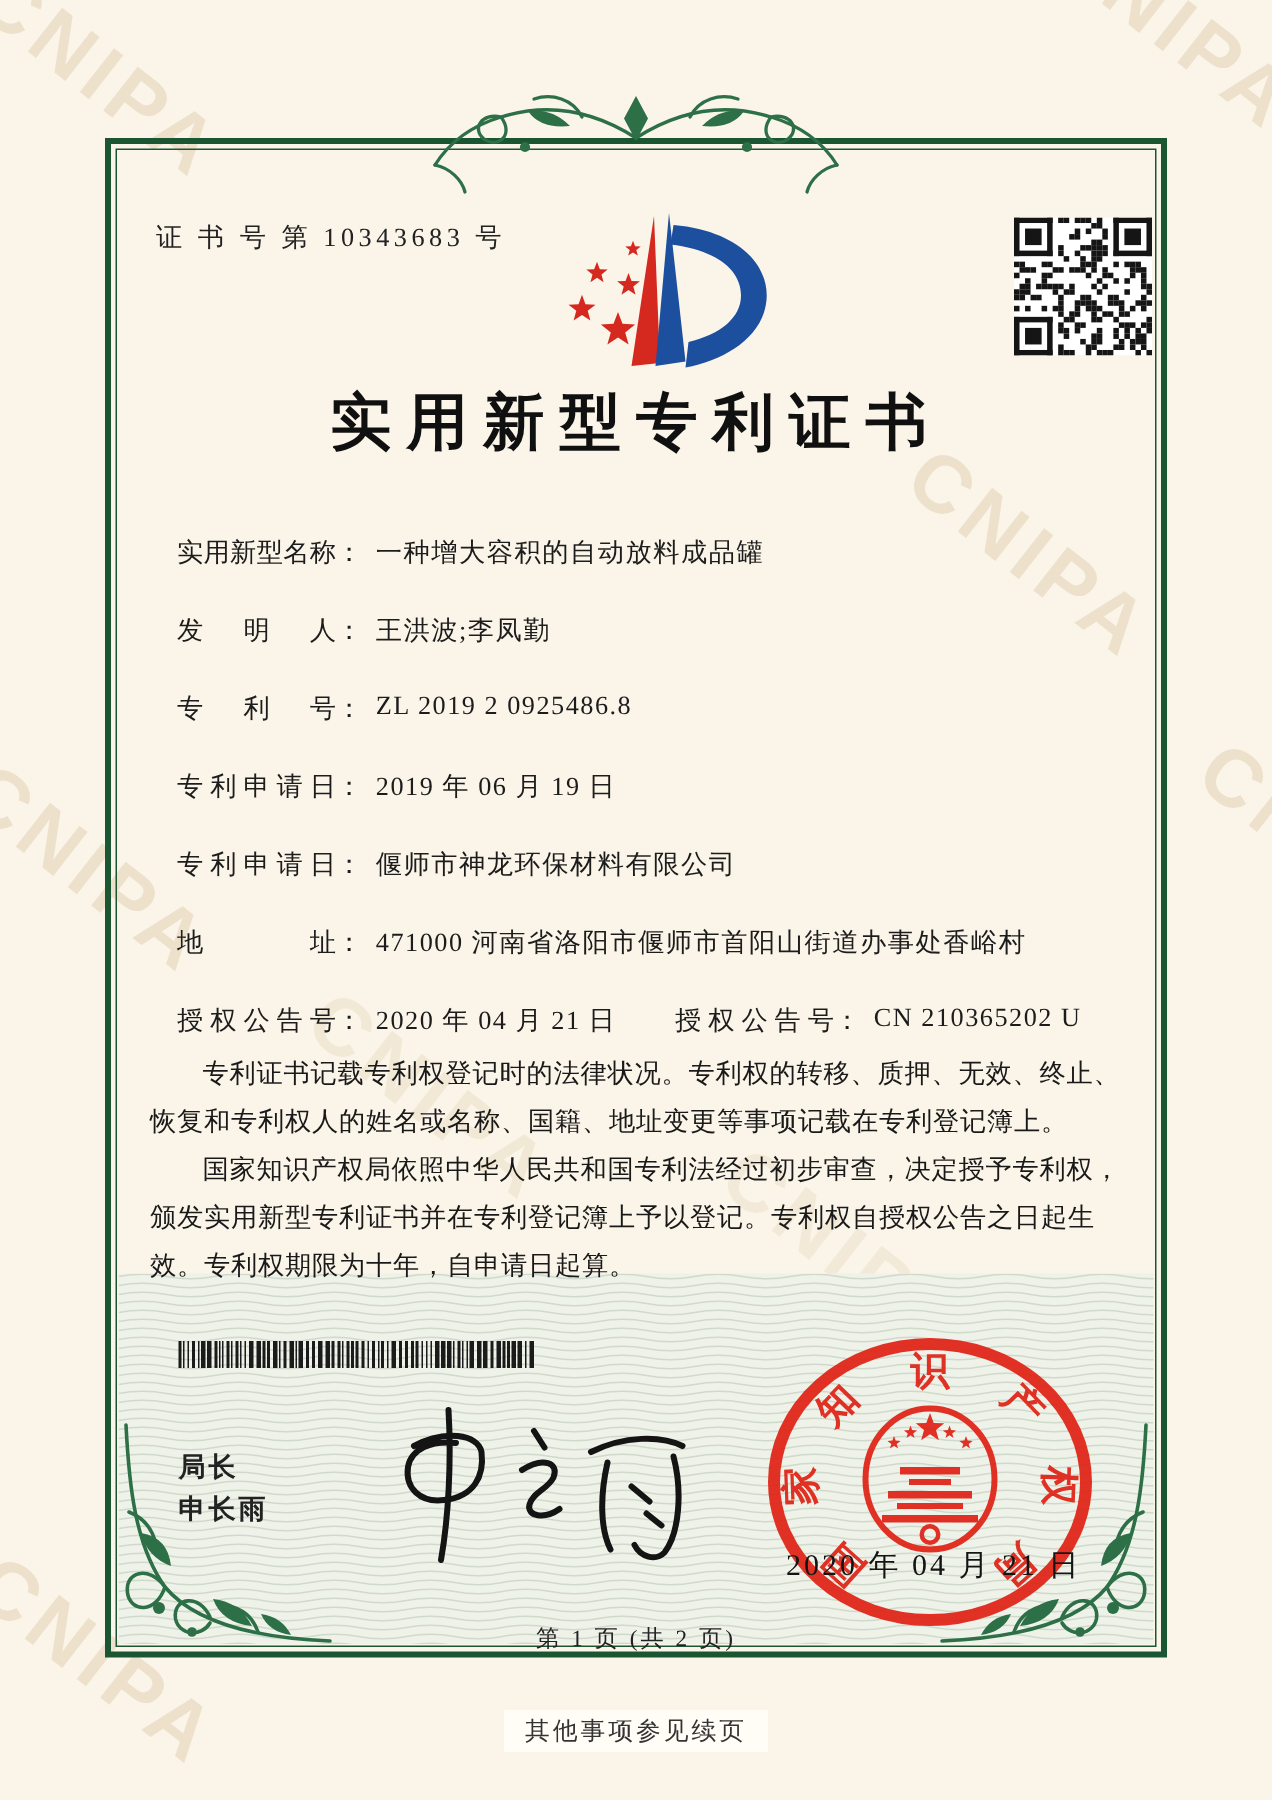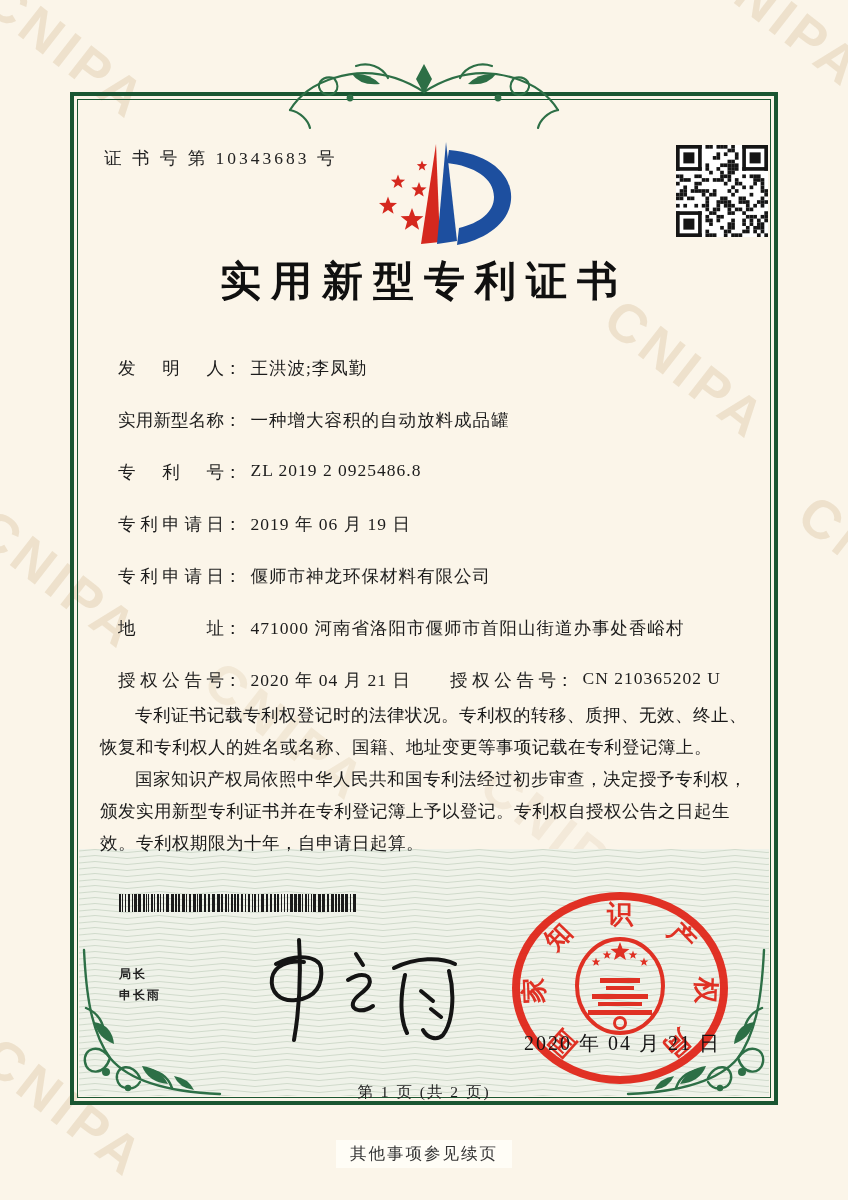--- a/index.html
+++ b/index.html
@@ -72,21 +72,21 @@
   .paras p{margin:0;text-indent:2em;}
   
   .barcode{
     position:absolute;left:119px;top:894px;width:242px;height:18px;z-index:5;
     display:flex;align-items:stretch;
   }
   .barcode div{background:#1b1b1b;flex:none;}
   .director{
     position:absolute;left:119px;top:966px;z-index:5;
     font-family:"Liberation Sans","DejaVu Sans",sans-serif;
-    font-size:12px;font-weight:600;color:#222;letter-spacing:2px;
+    font-size:18px;font-weight:600;color:#222;letter-spacing:2px;
   }
   .director .dname{margin-top:4px;}
   .signature{position:absolute;left:244px;top:934px;z-index:5;}
   .seal{position:absolute;left:504px;top:886px;z-index:5;}
   .seal-date{
     position:absolute;left:524px;top:1030px;z-index:6;
     font-size:20px;letter-spacing:2px;color:#141414;white-space:nowrap;
   }
   .page-no{
     position:absolute;left:0;top:1082px;width:100%;text-align:center;z-index:5;
@@ -431,24 +431,24 @@
       <rect x="58.88" y="88.32000000000001" width="3.68" height="3.68" fill="#151515"></rect>
       <rect x="62.56" y="88.32000000000001" width="3.68" height="3.68" fill="#151515"></rect>
       <rect x="80.96000000000001" y="88.32000000000001" width="3.68" height="3.68" fill="#151515"></rect>
       <rect x="88.32000000000001" y="88.32000000000001" width="3.68" height="3.68" fill="#151515"></rect>
     </svg>
 
   <div class="title">实用新型专利证书</div>
 
   <div class="fields">
     <div class="frow">
+      <span class="flabel">实用新型名称</span><span class="fcolon">：</span><span class="fvalue">一种增大容积的自动放料成品罐</span>
+    </div>
+    <div class="frow">
       <span class="flabel">发明人</span><span class="fcolon">：</span><span class="fvalue">王洪波;李凤勤</span>
-    </div>
-    <div class="frow">
-      <span class="flabel">实用新型名称</span><span class="fcolon">：</span><span class="fvalue">一种增大容积的自动放料成品罐</span>
     </div>
     <div class="frow">
       <span class="flabel">专利号</span><span class="fcolon">：</span><span class="fvalue">ZL 2019 2 0925486.8</span>
     </div>
     <div class="frow">
       <span class="flabel">专利申请日</span><span class="fcolon">：</span><span class="fvalue">2019 年 06 月 19 日</span>
     </div>
     <div class="frow">
       <span class="flabel">专利申请日</span><span class="fcolon">：</span><span class="fvalue">偃师市神龙环保材料有限公司</span>
     </div>

